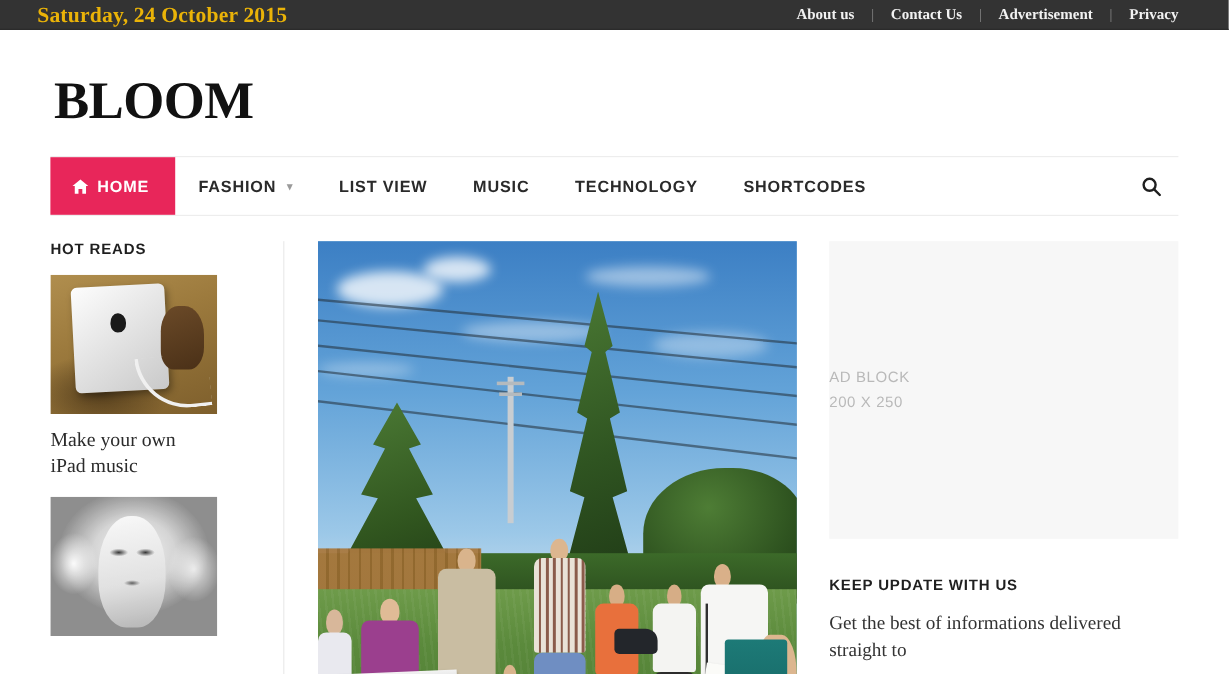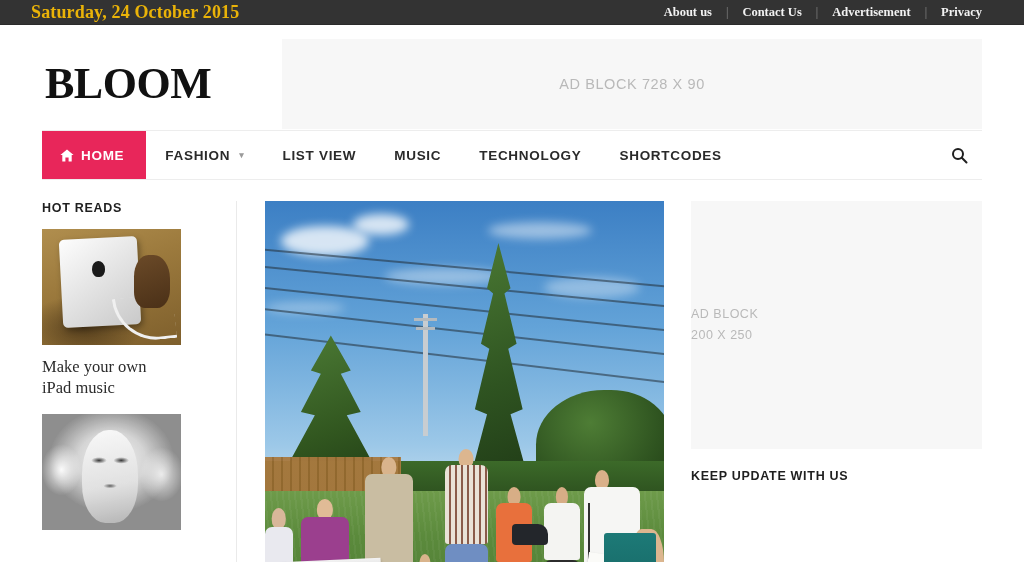--- a/index.html
+++ b/index.html
@@ -454,21 +454,21 @@
     height: 248px;
     background: #f7f7f7;
     display: flex;
     flex-direction: column;
     justify-content: center;
     color: #b9b9b9;
     font-size: 12.5px;
     letter-spacing: 0.5px;
     line-height: 1.7;
   }
-  .newsletter { margin-top: 20px; }
+  .newsletter { margin-top: 32px; }
   .newsletter-title {
     font-size: 12.5px;
     font-weight: bold;
     letter-spacing: 0.7px;
     color: #1f1f1f;
     text-transform: uppercase;
   }
   .newsletter-text {
     font-family: "Liberation Serif", serif;
     font-size: 16px;
@@ -491,21 +491,20 @@
     <span class="topbar-sep">|</span>
     <a href="#">Privacy</a>
   </div>
 </div>
 
 <div class="page">
   <div class="container">
 
     <div class="header">
       <div class="logo">BLOOM</div>
-      <div class="ad-leader">AD BLOCK 728 X 90</div>
     </div>
 
     <div class="nav">
       <div class="nav-items">
 
         <div class="nav-item active">
           <span class="home-icon">
             <svg width="14" height="13" viewBox="0 0 14 13" fill="#ffffff">
               <path d="M7 0.6 L0.4 6 H2.3 V12.4 H5.4 V8.5 H8.6 V12.4 H11.7 V6 H13.6 Z"></path>
             </svg>
@@ -642,18 +641,19 @@
         </div>
       </div>
 
       <div class="sidebar-right">
         <div class="ad-box">
           <span>AD BLOCK</span>
           <span>200 X 250</span>
         </div>
         <div class="newsletter">
           <div class="newsletter-title">KEEP UPDATE WITH US</div>
+          <div class="newsletter-text">Get the best of informations delivered straight to</div>
         </div>
       </div>
 
     </div>
   </div>
 </div>
 
 </body></html>

